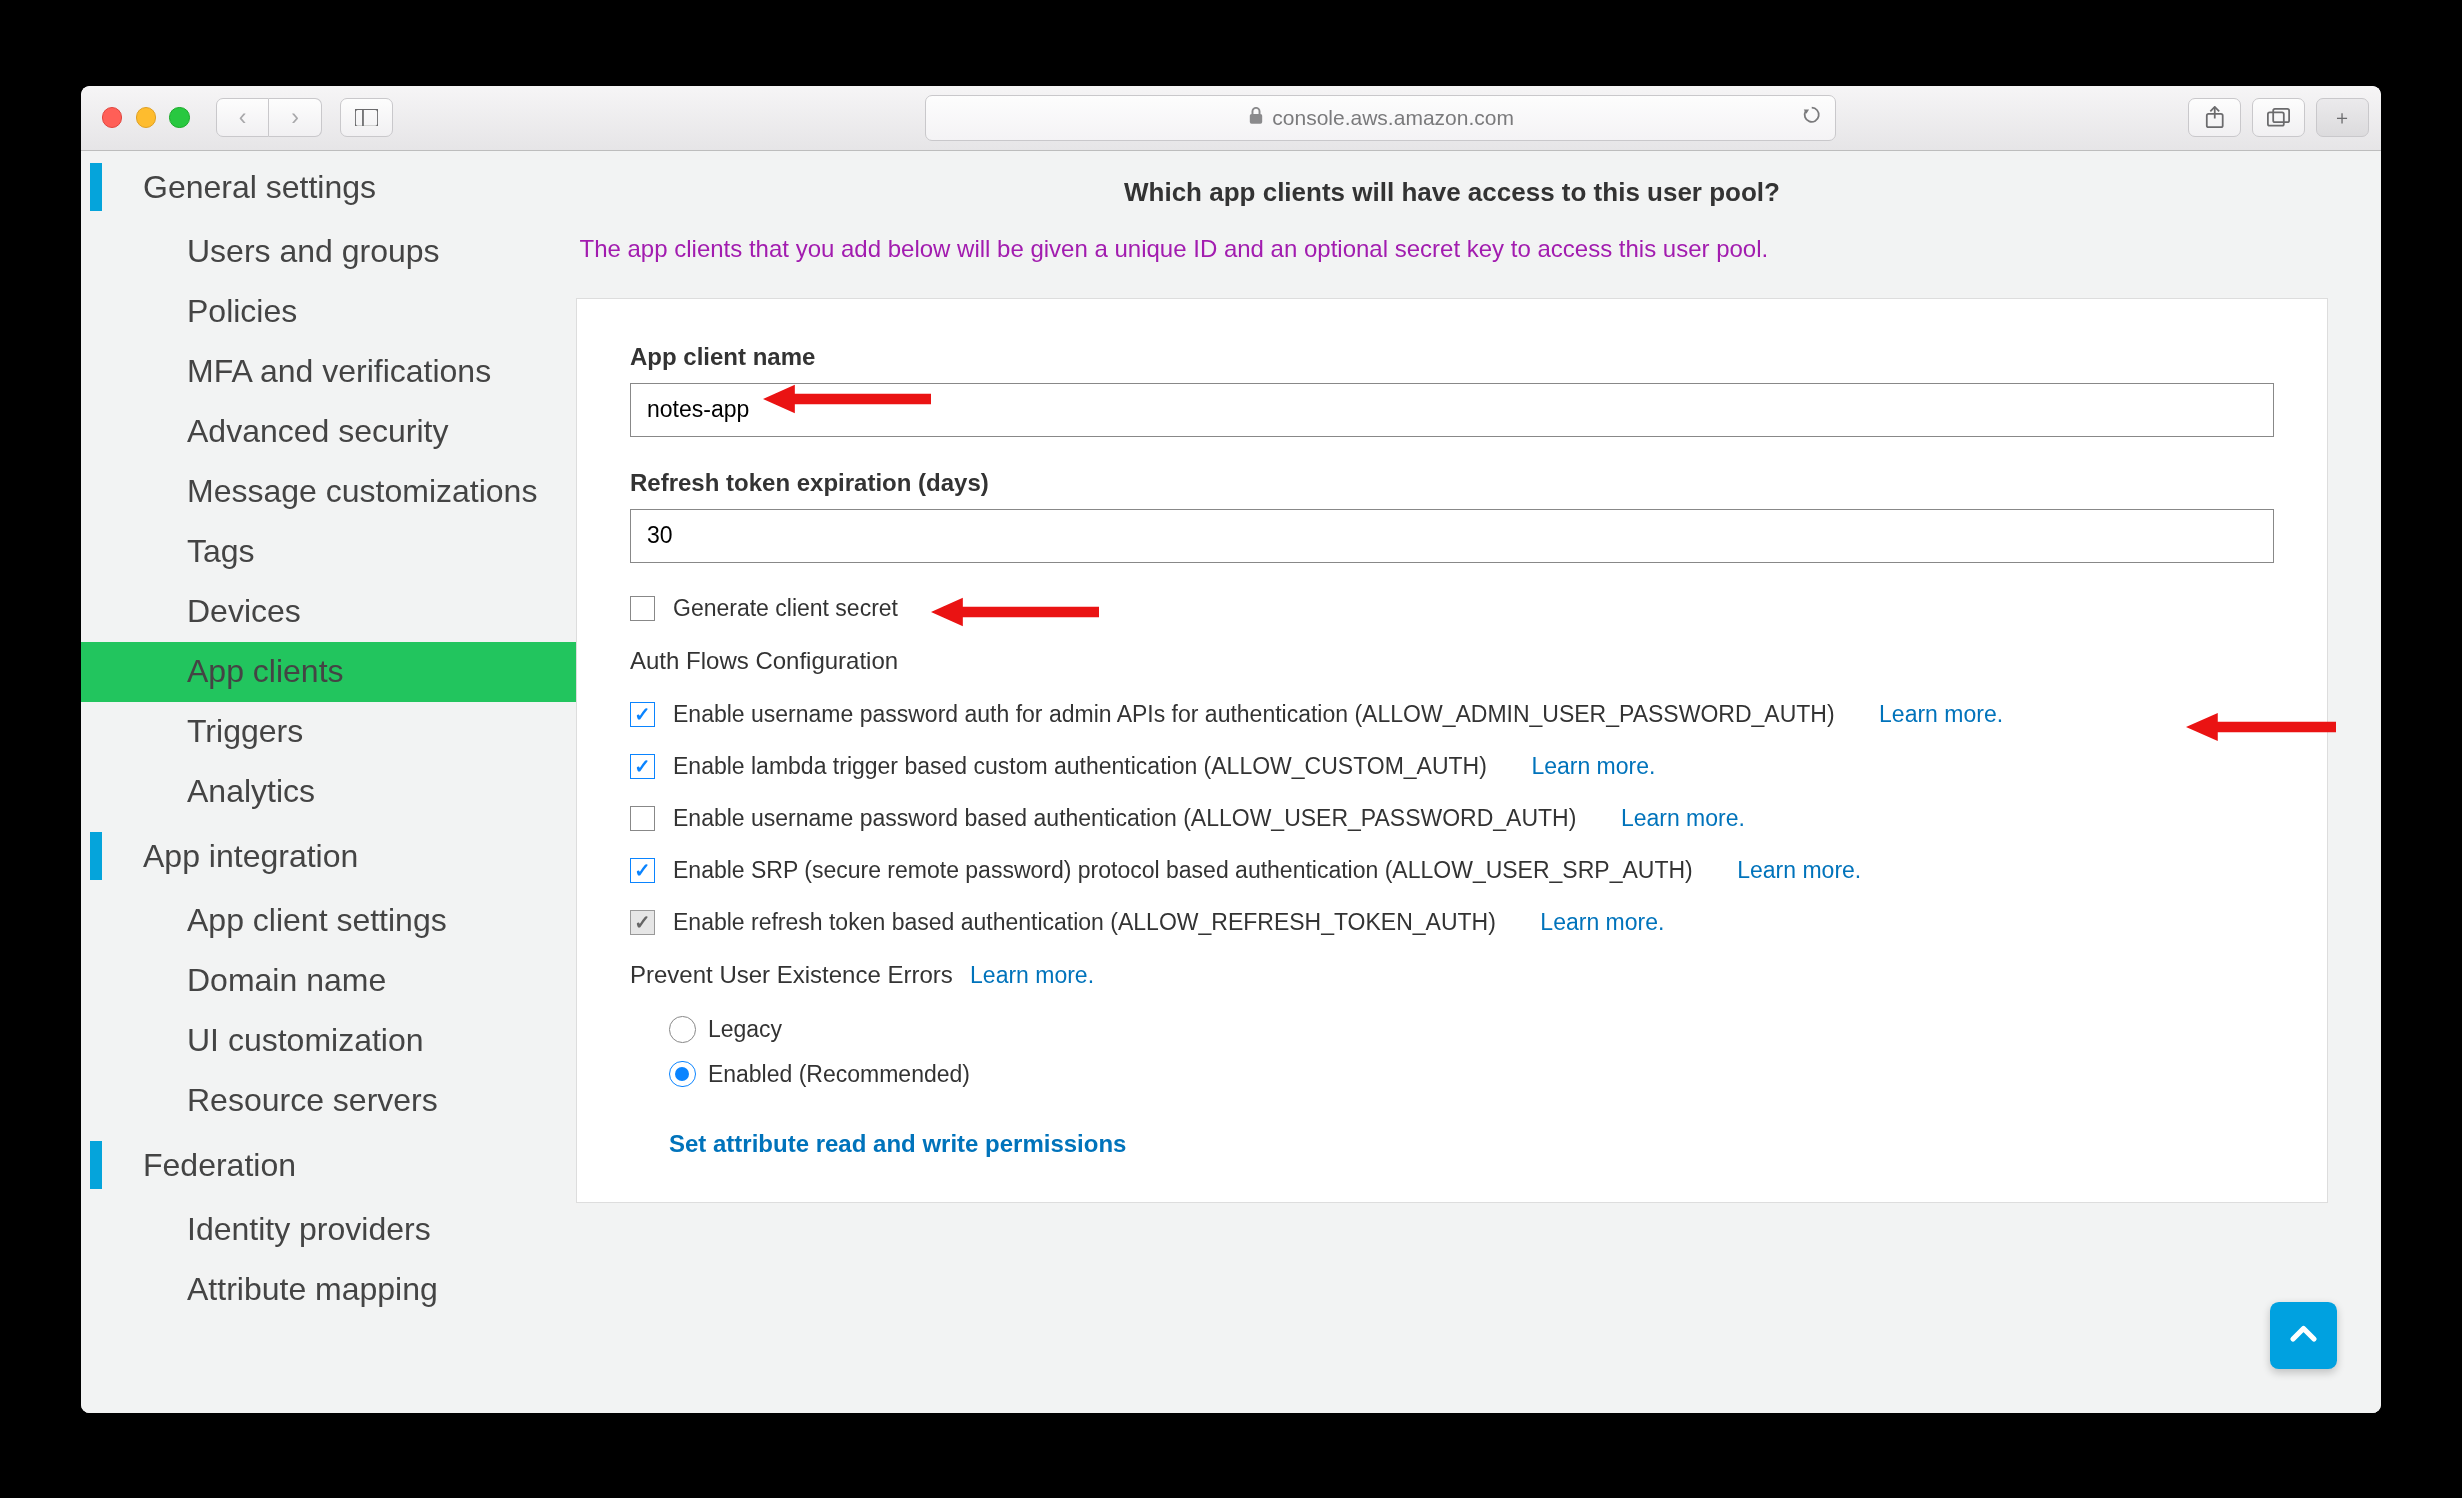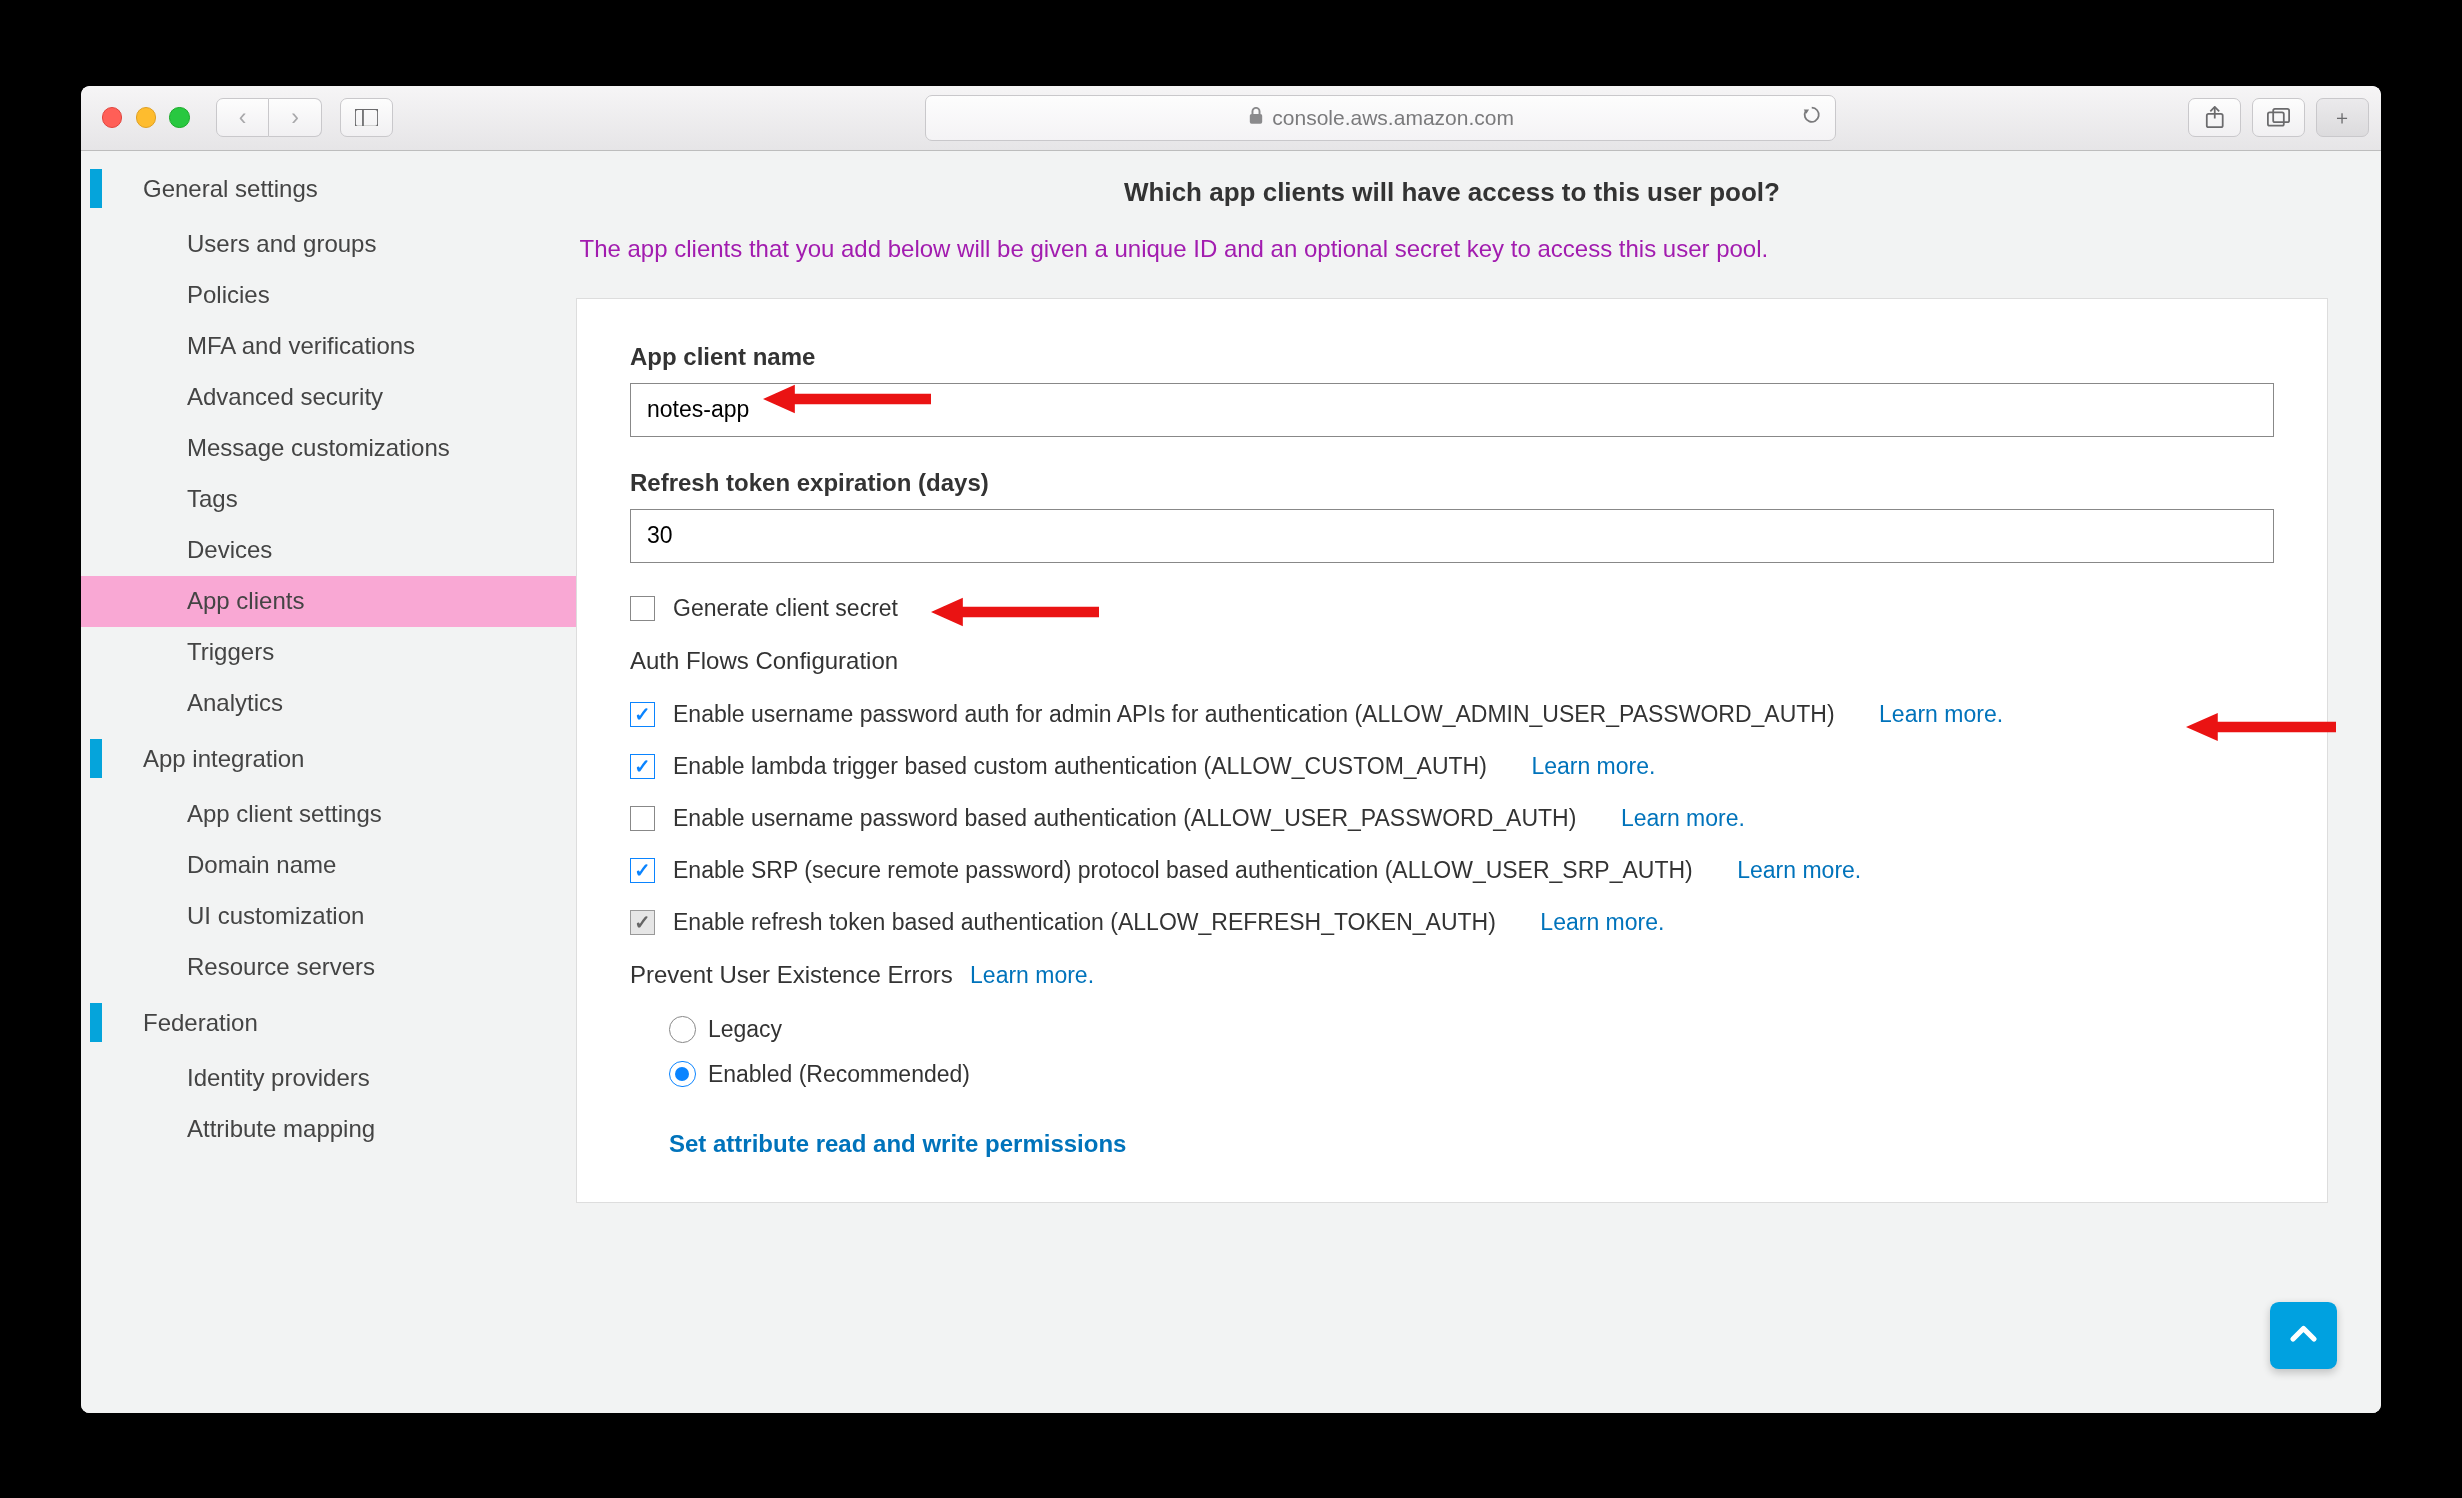--- a/index.html
+++ b/index.html
@@ -69,38 +69,38 @@
   .rightbtns { position:absolute; right:12.4px; display:flex; gap:10.6px;}
   .iconbtn {
     width:53px;height:39px;border:0.9px solid #c9c8cb;border-radius:7px;
     background:linear-gradient(#fdfdfd,#f1f0f2);
     display:flex;align-items:center;justify-content:center;color:#6b6b6d;font-size:19.5px;
   }
   .iconbtn.plus { background: linear-gradient(#ebeaec,#dcdbdd);}
   .content { flex:1; display:flex; background:#f2f3f3; overflow:hidden;}
   .sidenav {
     width: 495px;
-    padding: 8px 0;
-    font-size: 24px;
+    padding: 2px 0;
+    font-size: 32px;
     color:#444;
   }
   .sidenav .section {
     padding: 16px 26.5px 16px 62px;
     position: relative;
     cursor: pointer;
   }
   .sidenav .section .bar {
     position:absolute; left:8.8px; top:10.6px; bottom:10.6px; width:12.4px;
     background:#05a4db;
   }
   .sidenav .item {
     padding: 11.5px 26.5px 11.5px 106px;
     cursor: pointer;
   }
-  .sidenav .item.active { background:#f9a8d4;}
+  .sidenav .item.active { background:#22c55e;}
   .main {
     flex:1;
     padding: 26.5px 53px 44px 0;
     overflow-y:auto;
   }
   .main h1 {
     text-align:center;
     font-size: 26px;
     font-weight:700;
     margin-bottom: 26.5px;

